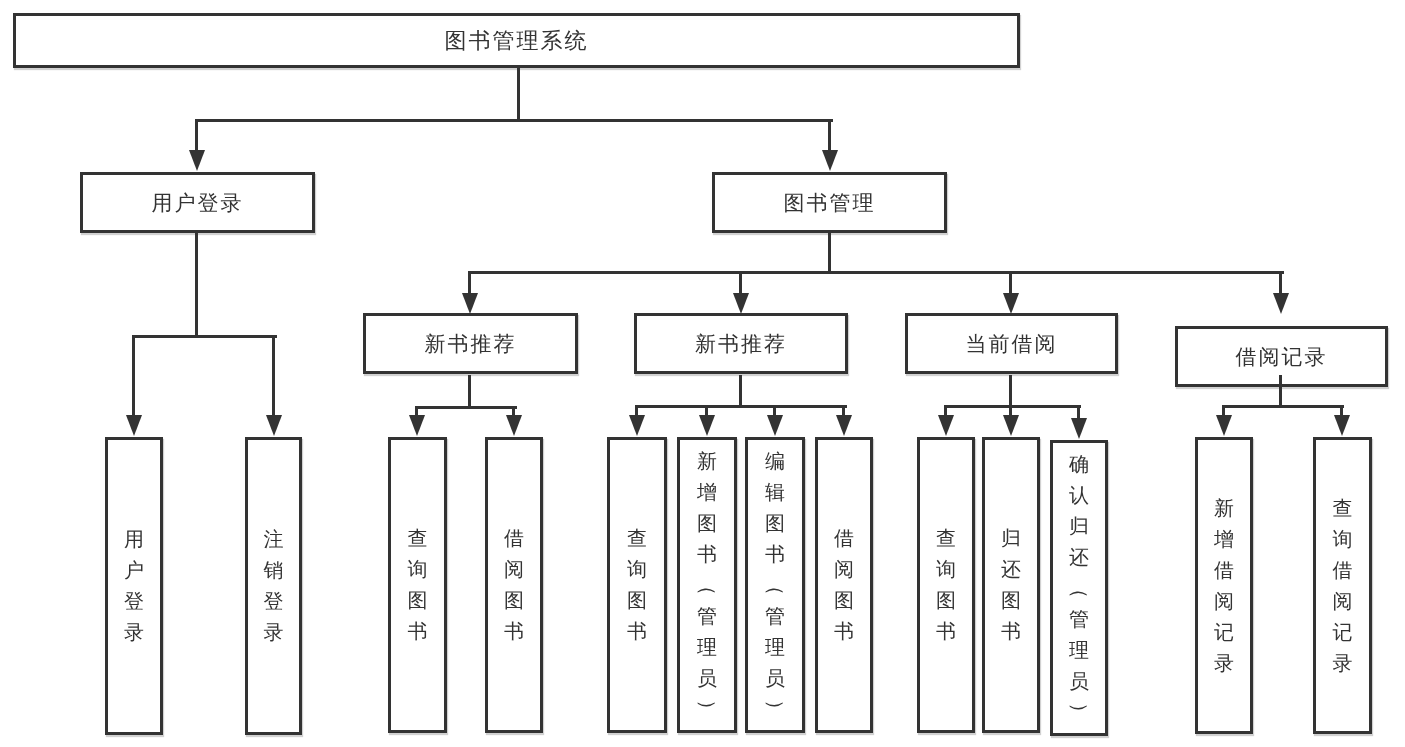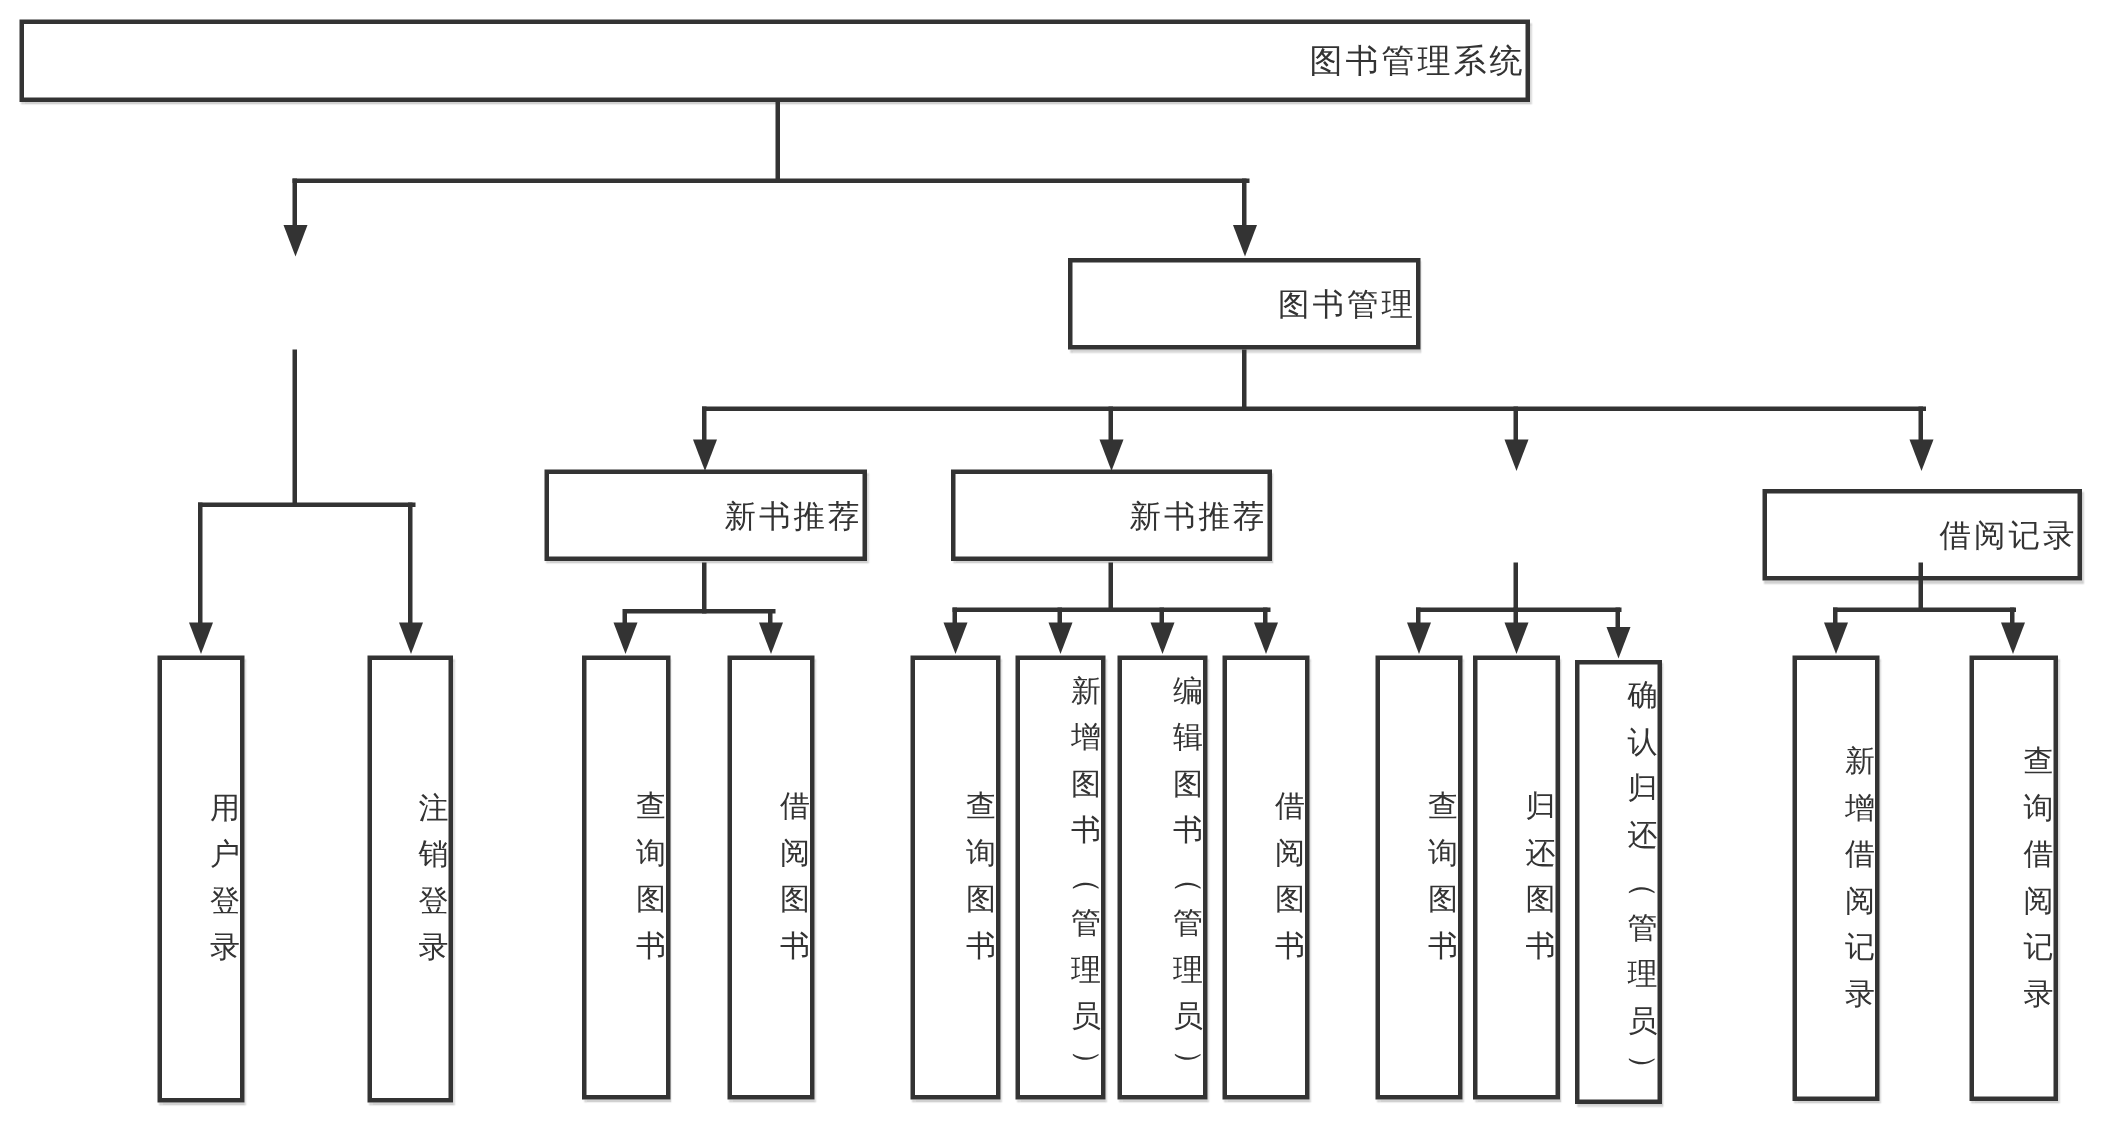--- a/index.html
+++ b/index.html
@@ -13,21 +13,21 @@
     overflow: hidden;
   }
   .node {
     position: absolute;
     box-sizing: border-box;
     background: #ffffff;
     border: 3px solid #333333;
     box-shadow: 1px 2px 1px rgba(0,0,0,0.18);
     display: flex;
     align-items: center;
-    justify-content: flex-end;
+    justify-content: center;
   }
   .hlabel {
     font-size: 21px;
     letter-spacing: 2px;
     white-space: nowrap;
   }
   .root .hlabel { font-size: 22px; }
   .vtext { display: block; }
   .vchar {
     display: block;
@@ -59,29 +59,35 @@
 </style>
 </head>
 <body>
 
 <div id="canvas">
 
   <div class="node root" style="left:13px; top:13px; width:1007px; height:55px;">
     <span class="hlabel">图书管理系统</span>
   </div>
 
+  <div class="node" style="left:80px; top:172px; width:235px; height:61px;">
+    <span class="hlabel">用户登录</span>
+  </div>
   <div class="node" style="left:712px; top:172px; width:235px; height:61px;">
     <span class="hlabel">图书管理</span>
   </div>
 
   <div class="node" style="left:363px; top:313px; width:215px; height:61px;">
     <span class="hlabel">新书推荐</span>
   </div>
   <div class="node" style="left:634px; top:313px; width:214px; height:61px;">
     <span class="hlabel">新书推荐</span>
+  </div>
+  <div class="node" style="left:905px; top:313px; width:213px; height:61px;">
+    <span class="hlabel">当前借阅</span>
   </div>
   <div class="node" style="left:1175px; top:313px; width:213px; height:61px;margin-top:13px;">
     <span class="hlabel">借阅记录</span>
   </div>
 
   <div class="node" style="left:105px; top:437px; width:58px; height:298px;">
     <span class="vtext">
         <span class="vchar">用</span>
         <span class="vchar">户</span>
         <span class="vchar">登</span>

